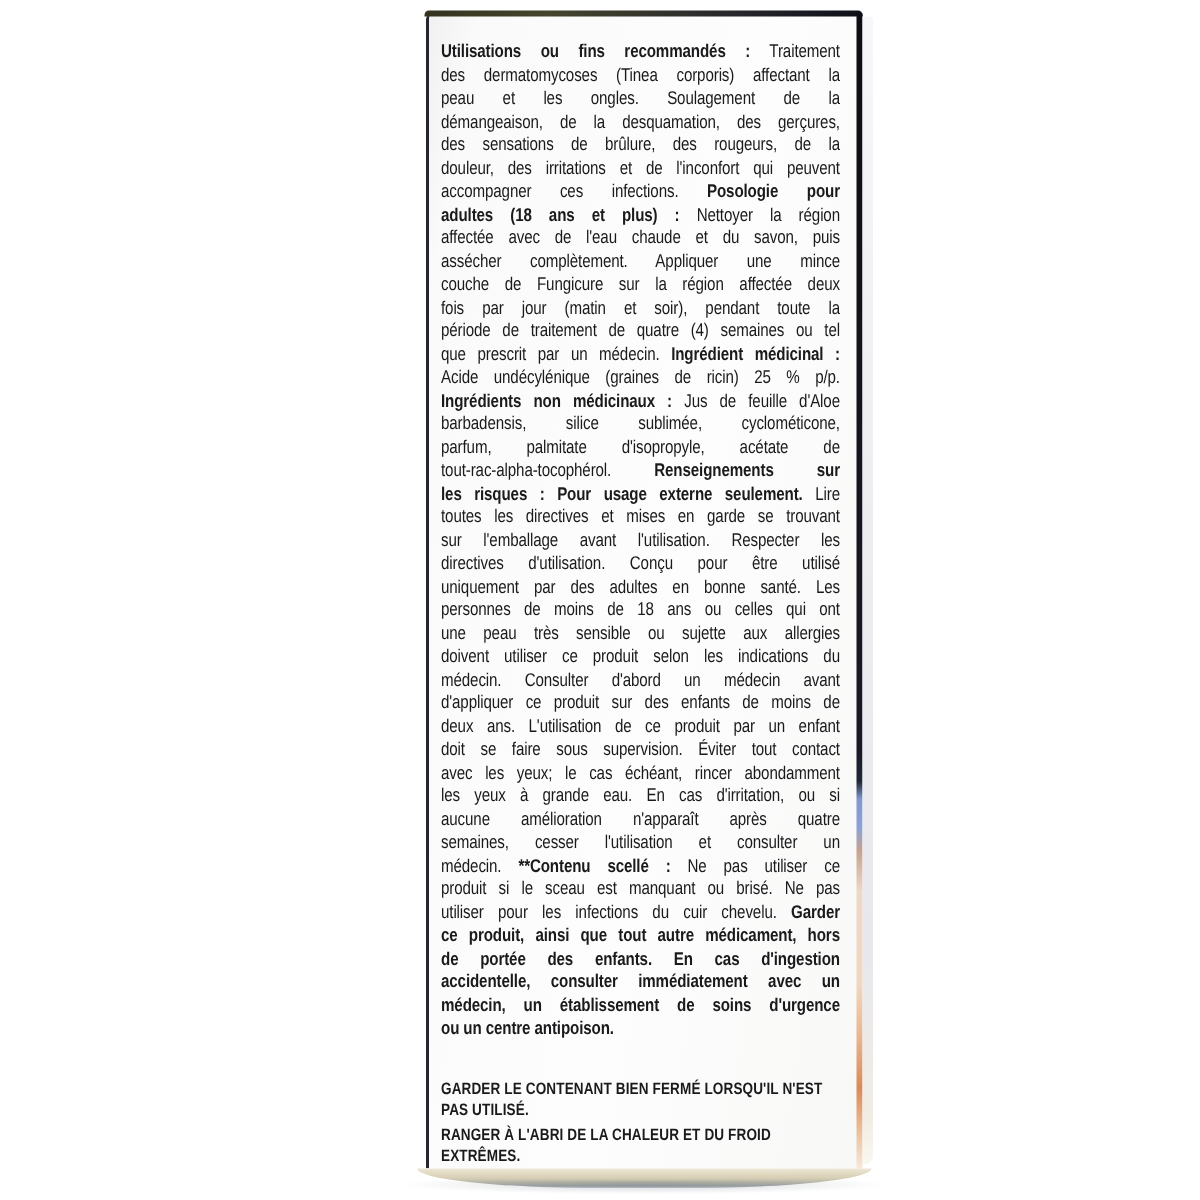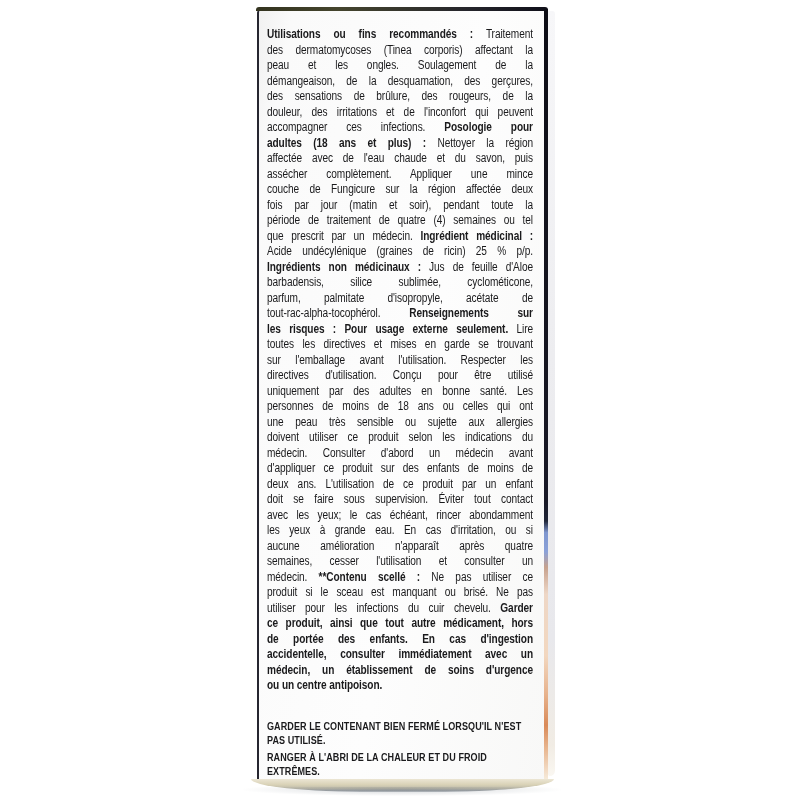--- a/index.html
+++ b/index.html
@@ -1,17 +1,17 @@
 <!DOCTYPE html>
 <html><head>
 <meta charset="utf-8">
 <style>
   html,body{margin:0;padding:0;background:#ffffff;}
   .stage{position:relative;width:636px;height:800px;background:#ffffff;overflow:hidden;
-         font-family:"Liberation Sans","DejaVu Sans",sans-serif;}
+         font-family:"Liberation Sans","DejaVu Sans",sans-serif;margin-left:27px;}
   .panel{position:absolute;left:257px;top:10px;width:289px;height:769px;
          background:linear-gradient(100deg,#f1f1f1 0%,#fafafa 8%,#fdfdfd 55%,#f8f8f7 100%);
          border-left:2px solid #262630;border-top-left-radius:3px;}
   .top-edge{position:absolute;left:256px;top:7px;width:292px;height:4px;
          background:linear-gradient(to right,#33331f,#45452e 28%,#26262c 72%,#0f0f19);
          border-radius:3px 3px 0 0;}
   .right-edge{position:absolute;left:544px;top:9px;width:4px;height:770px;
          background:linear-gradient(to bottom,
            #0d0d15 0%, #15151f 40%, #191926 64%, #202638 66.5%,
            #7f97cf 68%, #8ba1d8 70.5%, #c7a28e 72.5%, #eed7c6 76%,

